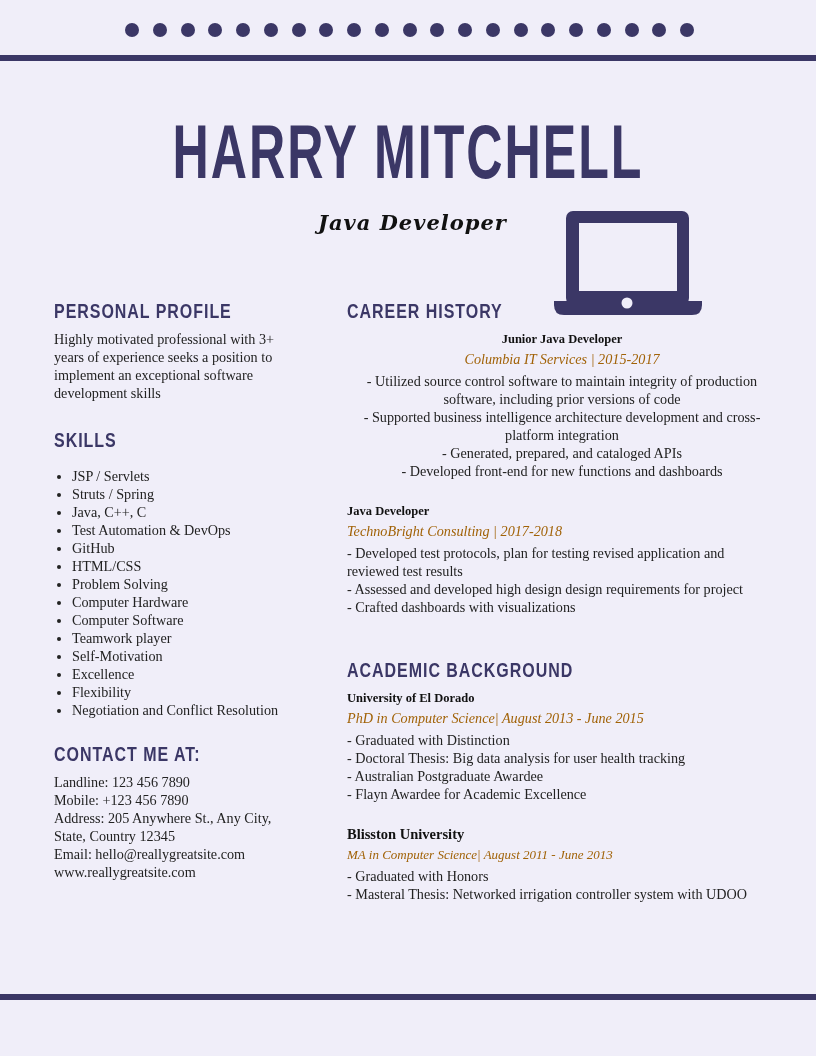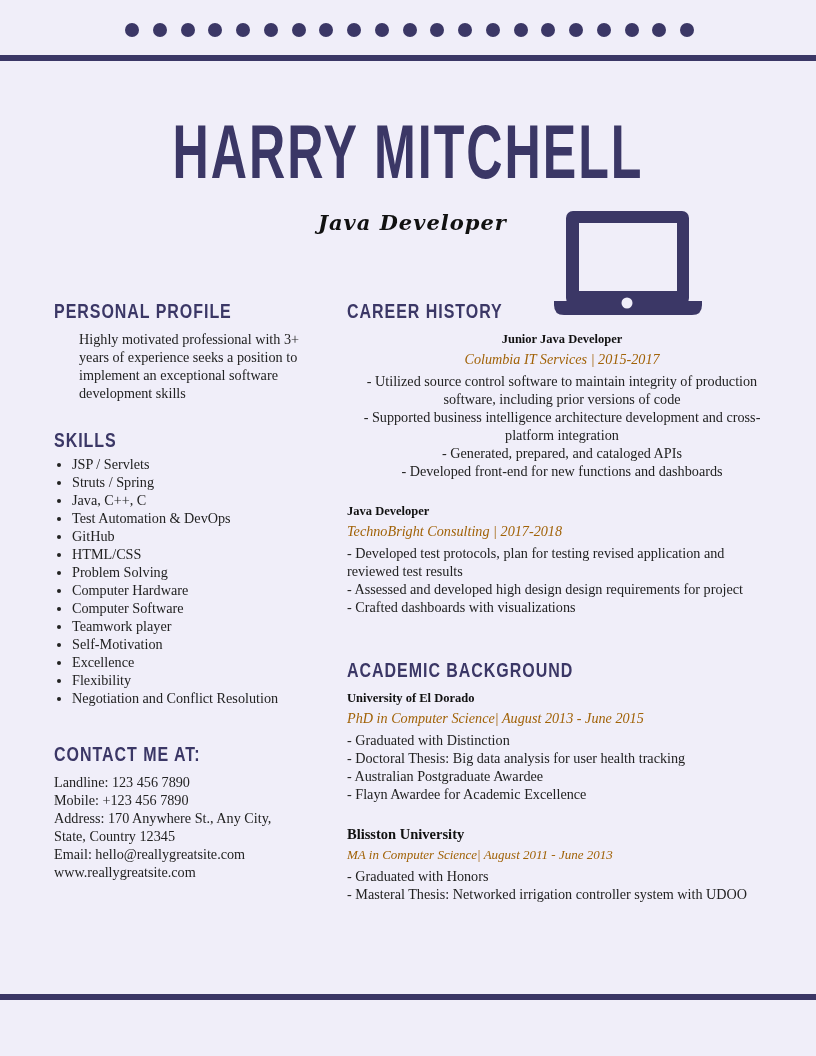--- a/index.html
+++ b/index.html
@@ -82,24 +82,24 @@
       font-family: "Liberation Serif", "DejaVu Serif", serif;
       font-size: 14.2px;
       line-height: 18px;
       color: #222;
     }
 
     .left { position: absolute; left: 54px; width: 250px; }
     .right { position: absolute; left: 347px; width: 430px; }
 
     .profile { top: 300px; }
-    .profile .body { margin-top: 8px; margin-left: 25px; }
+    .profile .body { margin-top: 8px; }
 
     .skills { top: 429px; }
-    .skills ul { list-style: none; margin-top: 4px; }
+    .skills ul { list-style: none; margin-top: 16px; }
     .skills li { position: relative; padding-left: 18px; }
     .skills li::before {
       content: "";
       position: absolute;
       left: 3px; top: 8px;
       width: 4px; height: 4px;
       border-radius: 50%;
       background: #222;
     }
 
@@ -195,21 +195,21 @@
     <li>Flexibility</li>
     <li>Negotiation and Conflict Resolution</li>
   </ul>
 </section>
 
 <section class="left contact">
   <h2 class="heading">CONTACT ME AT:</h2>
   <div class="body">
     <div>Landline: 123 456 7890</div>
     <div>Mobile: +123 456 7890</div>
-    <div>Address: 170 Anywhere St., Any City,</div>
+    <div>Address: 205 Anywhere St., Any City,</div>
     <div>State, Country 12345</div>
     <div>Email: hello@reallygreatsite.com</div>
     <div>www.reallygreatsite.com</div>
   </div>
 </section>
 
 <section class="right career">
   <h2 class="heading">CAREER HISTORY</h2>
 
   <div class="job1">

